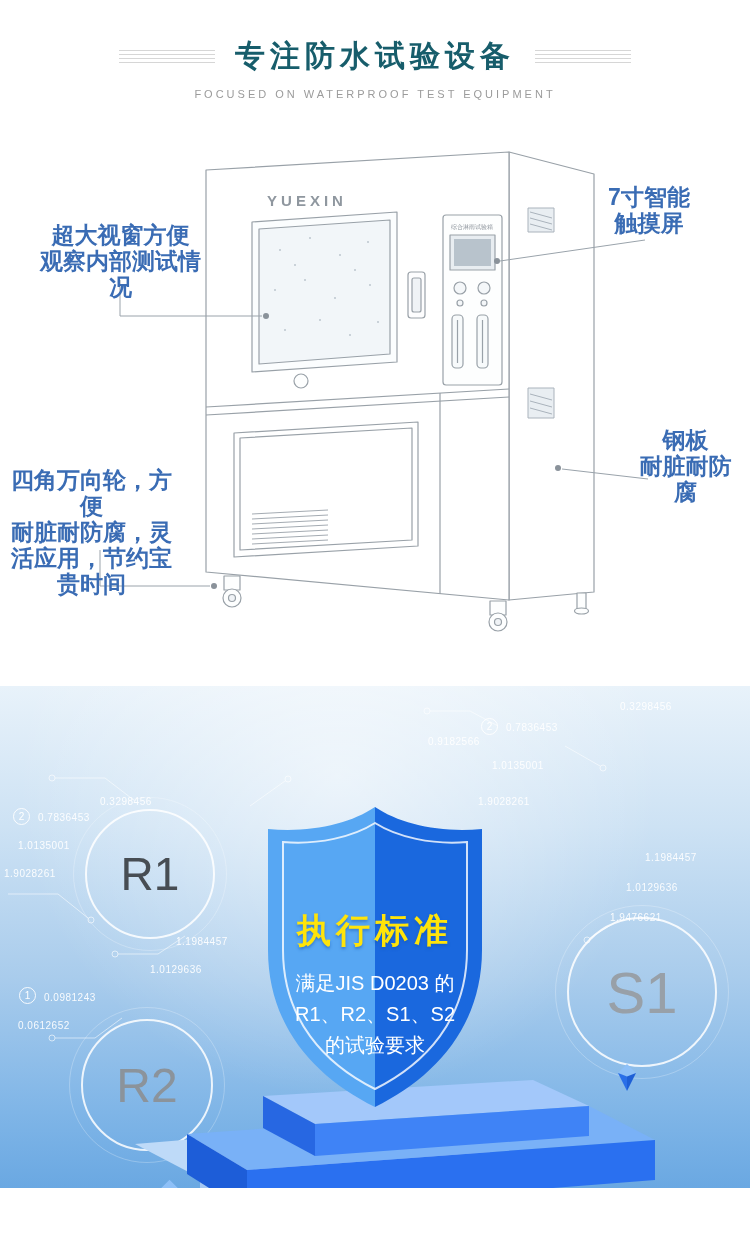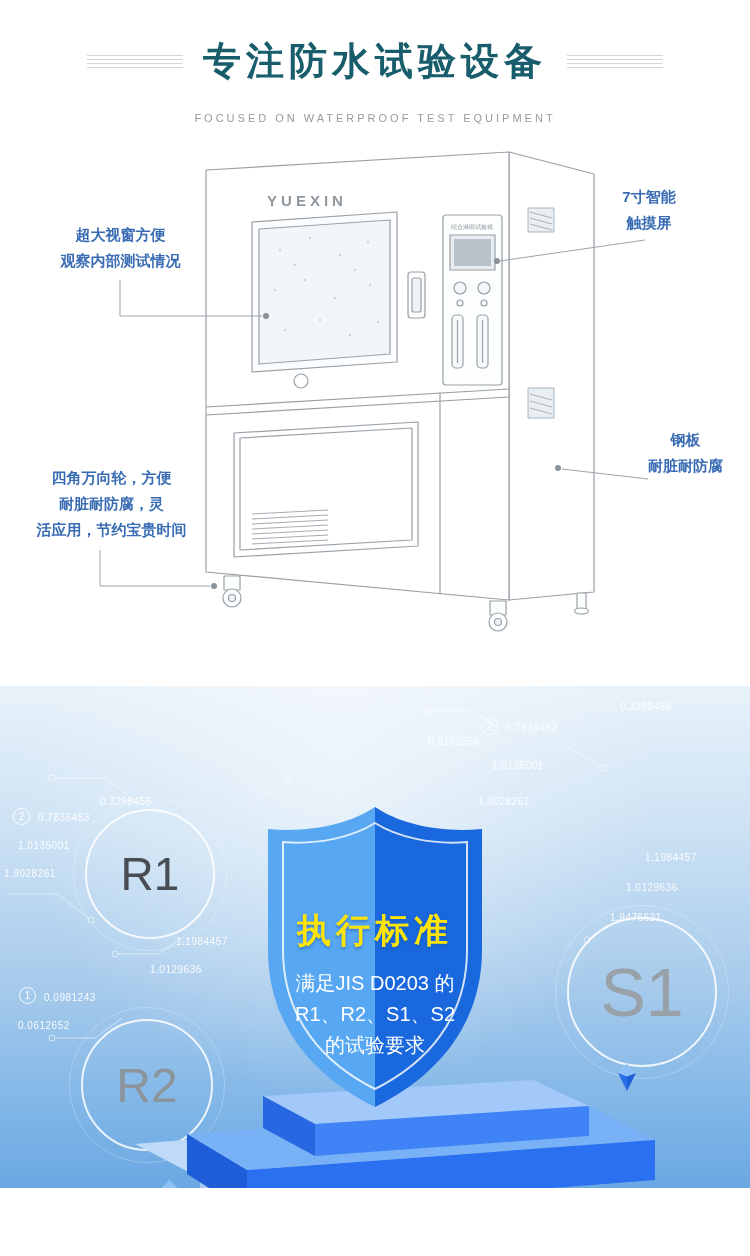--- a/index.html
+++ b/index.html
@@ -8,29 +8,29 @@
     background:#fff;
     font-family:"Liberation Sans","DejaVu Sans",sans-serif;
   }
   
   .top-section { position:absolute; left:0; top:0; width:750px; height:657px; background:#fff; }
 
   .header { position:absolute; left:0; top:36px; width:750px; text-align:center; }
   .header-row { display:flex; align-items:center; justify-content:center; gap:20px; }
   .hatch { width:96px; height:13px;
     background:repeating-linear-gradient(180deg,#d6d6d6 0 1px, transparent 1px 4px); }
-  .page-title { font-size:38px; font-weight:bold; color:#175d6b; letter-spacing:5px; }
-  .page-subtitle { margin-top:25px; font-size:11px; color:#9b9b9b; letter-spacing:3px; }
-
-  .callout { position:absolute; color:#3a6cb4; font-weight:bold; font-size:15px;
+  .page-title { font-size:30px; font-weight:bold; color:#175d6b; letter-spacing:5px; }
+  .page-subtitle { margin-top:11px; font-size:11px; color:#9b9b9b; letter-spacing:3px; }
+
+  .callout { position:absolute; color:#3a6cb4; font-weight:bold; font-size:23px;
     line-height:26px; text-align:center; }
   .callout-window { left:38px; top:222px; width:165px; }
   .callout-touchscreen { left:593px; top:184px; width:112px; }
   .callout-steel { left:633px; top:427px; width:105px; }
-  .callout-wheels { left:24px; top:467px; width:175px;font-family:Liberation Mono, monospace; }
+  .callout-wheels { left:4px; top:467px; width:175px; }
 
   .machine-svg { position:absolute; left:180px; top:130px; width:430px; height:515px; }
   .leader-svg { position:absolute; left:0; top:0; width:750px; height:657px; pointer-events:none; }
 
   
   .blue-section { position:absolute; left:0; top:686px; width:750px; height:502px; overflow:hidden;
     background:
       radial-gradient(ellipse at 45% 18%, rgba(255,255,255,.55), rgba(255,255,255,0) 55%),
       linear-gradient(180deg,#e8f2fa 0%,#cde2f4 28%,#a9ccec 58%,#7fb5e7 85%,#6aa8e2 100%);
   }
@@ -46,21 +46,21 @@
   .dn15 {left:18px; top:334px;}
   .deco-node { position:absolute; width:17px; height:17px; border:1px solid rgba(255,255,255,.9);
     border-radius:50%; color:#fff; font-size:10px; display:flex; align-items:center; justify-content:center; }
   .node0 {left:481px; top:32px;} .node1 {left:13px; top:122px;} .node2 {left:19px; top:301px;}
 
   .badge { position:absolute; border:2px solid rgba(255,255,255,.85); border-radius:50%;
     display:flex; align-items:center; justify-content:center; }
   .badge::before { content:""; position:absolute; inset:-14px; border:1px solid rgba(255,255,255,.25); border-radius:50%; }
   .badge-r1 { left:85px; top:123px; width:130px; height:130px; font-size:46px; color:#474d53; }
   .badge-s2 { left:560px; top:31px; width:154px; height:154px; font-size:58px; color:#98a0a8; }
-  .badge-s1 { left:567px; top:231px; width:150px; height:150px; font-size:68px; color:#98a0a8; }
+  .badge-s1 { left:567px; top:231px; width:150px; height:150px; font-size:58px; color:#98a0a8; }
   .badge-r2 { left:81px; top:333px; width:132px; height:132px; font-size:48px; color:#8b939b; }
 
   .shield-svg { position:absolute; left:250px; top:116px; width:250px; height:320px; z-index:3; }
   .shield-text { position:absolute; left:250px; top:222px; width:250px; text-align:center; z-index:4; }
   .std-title { font-size:34px; font-weight:bold; color:#ffe40a; letter-spacing:5px;
     text-shadow:0 2px 3px rgba(21,81,172,.5); }
   .std-lines { margin-top:14px; color:#fff; font-size:20px; line-height:31px; }
 
   .platform-svg { position:absolute; left:95px; top:388px; width:580px; height:190px; z-index:2; }
 

